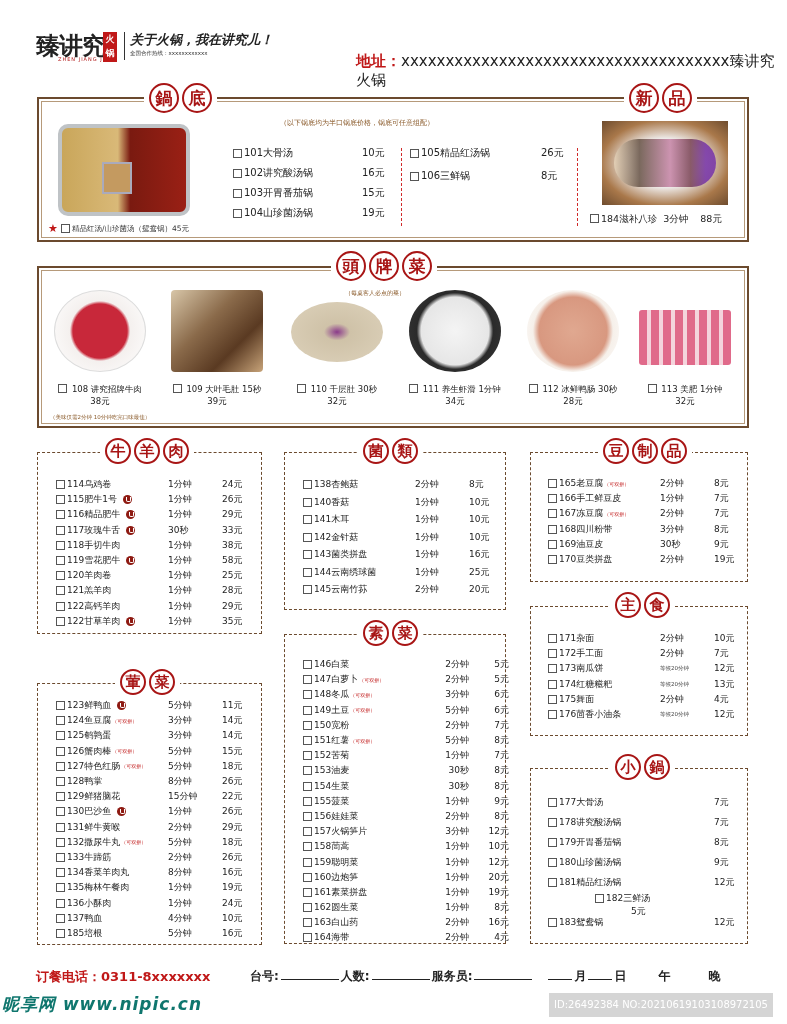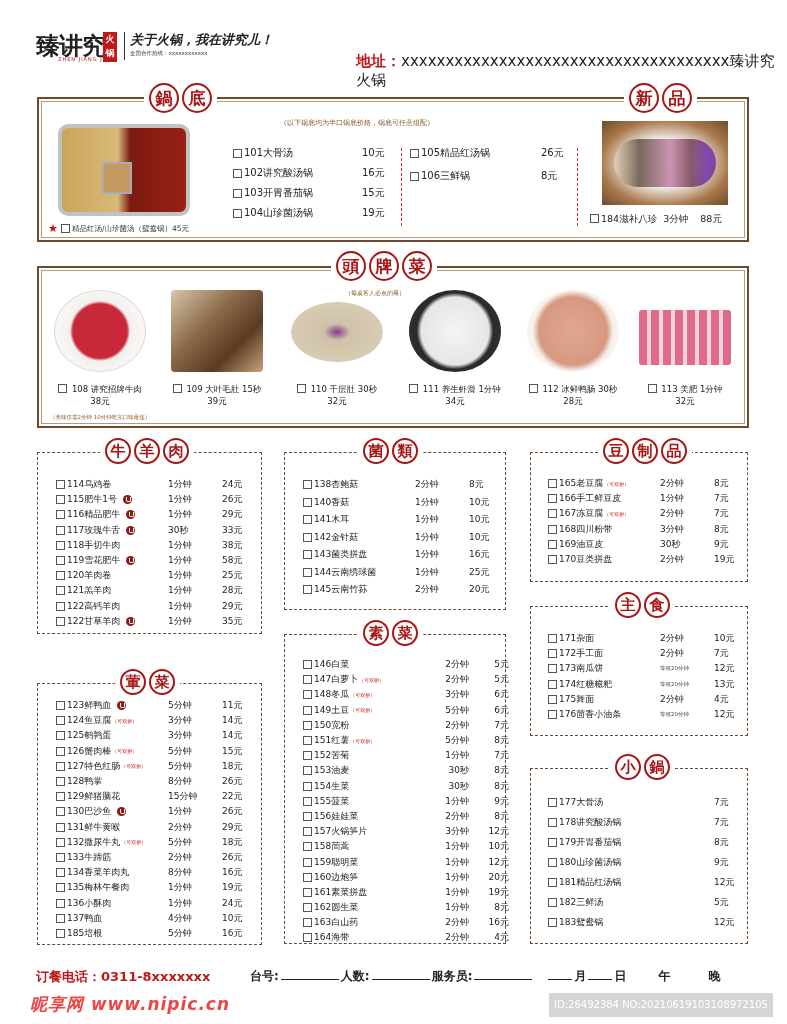--- a/index.html
+++ b/index.html
@@ -58,21 +58,21 @@
   .li .p { width: 40px; }
   .tag { color: #c01818; font-size: 5px; margin-left: 1px; }
   .rec { display: inline-block; width: 9px; height: 9px; border-radius: 50%; background: #8e1a12; margin-left: 6px; position: relative; }
   .rec::after { content: ""; position: absolute; left: 3px; top: 2px; width: 3px; height: 4px; border: 1px solid #fff; border-top: none; border-radius: 0 0 2px 2px; }
   .small-t { font-size: 5.5px; color: #444; }
 
   
   .order { left: 36px; top: 968px; font-size: 13px; font-weight: bold; color: #c01818; }
   .form-line { left: 250px; top: 968px; font-size: 12px; font-weight: bold; color: #222; display: flex; align-items: baseline; }
   .blank { display: inline-block; border-bottom: 1px solid #222; margin: 0 2px; height: 12px; }
-  .wm { left: 30px; top: 993px; font-size: 17px; font-style: italic; color: #ef4444; font-weight: bold; letter-spacing: 1px; }
+  .wm { left: 2px; top: 993px; font-size: 17px; font-style: italic; color: #0f766e; font-weight: bold; letter-spacing: 1px; }
   .idbar { left: 549px; top: 993px; width: 224px; height: 24px; background: #d5d5d5; color: #fff; font-size: 10px; line-height: 24px; text-align: center; }
 </style>
 </head>
 <body>
 
 <div class="abs logo">臻讲究</div>
 <div class="abs logo-sub">ZHEN JIANG JIU</div>
 <div class="abs logo-seal">火锅</div>
 <div class="abs logo-div"></div>
 <div class="abs slogan">关于火锅，我在讲究儿！</div>
@@ -802,21 +802,21 @@
       <span class="p">9元</span>
     </div>
     <div class="li" style="height: 20px;">
       <span class="n" style="width:112px">
         <span class="cb"></span>
         <span>181精品红汤锅</span>
       </span>
       <span class="t" style="width:54px"></span>
       <span class="p">12元</span>
     </div>
-    <div class="li" style="height: 20px;">
+    <div class="li" style="height: 20px; flex-direction: column;">
       <span class="n" style="width:112px">
         <span class="cb"></span>
         <span>182三鲜汤</span>
       </span>
       <span class="t" style="width:54px"></span>
       <span class="p">5元</span>
     </div>
     <div class="li" style="height: 20px;">
       <span class="n" style="width:112px">
         <span class="cb"></span>

